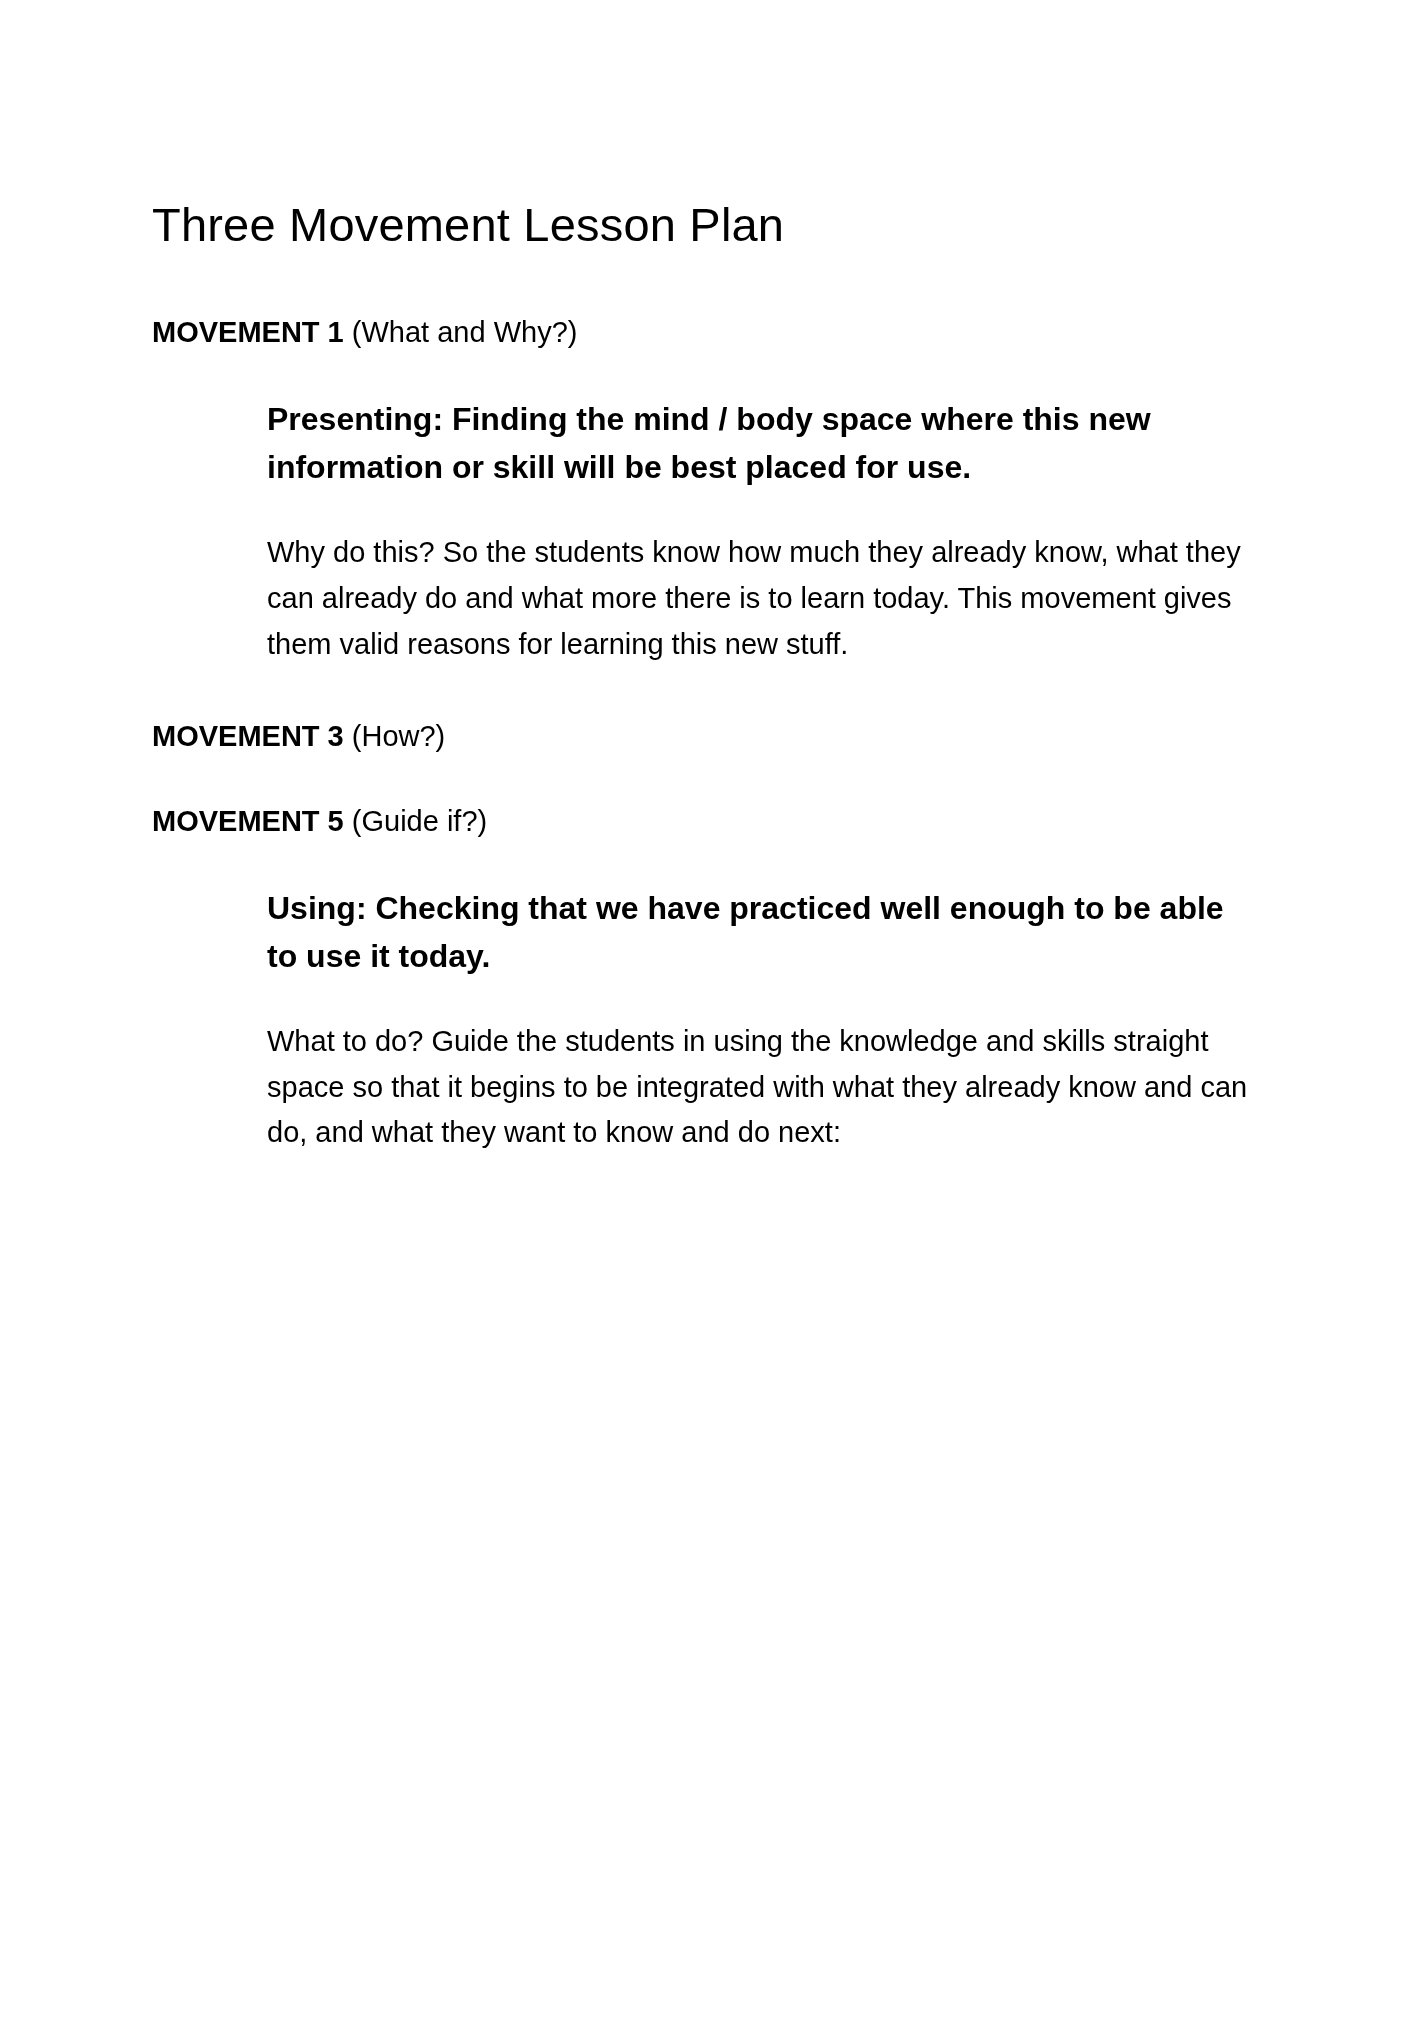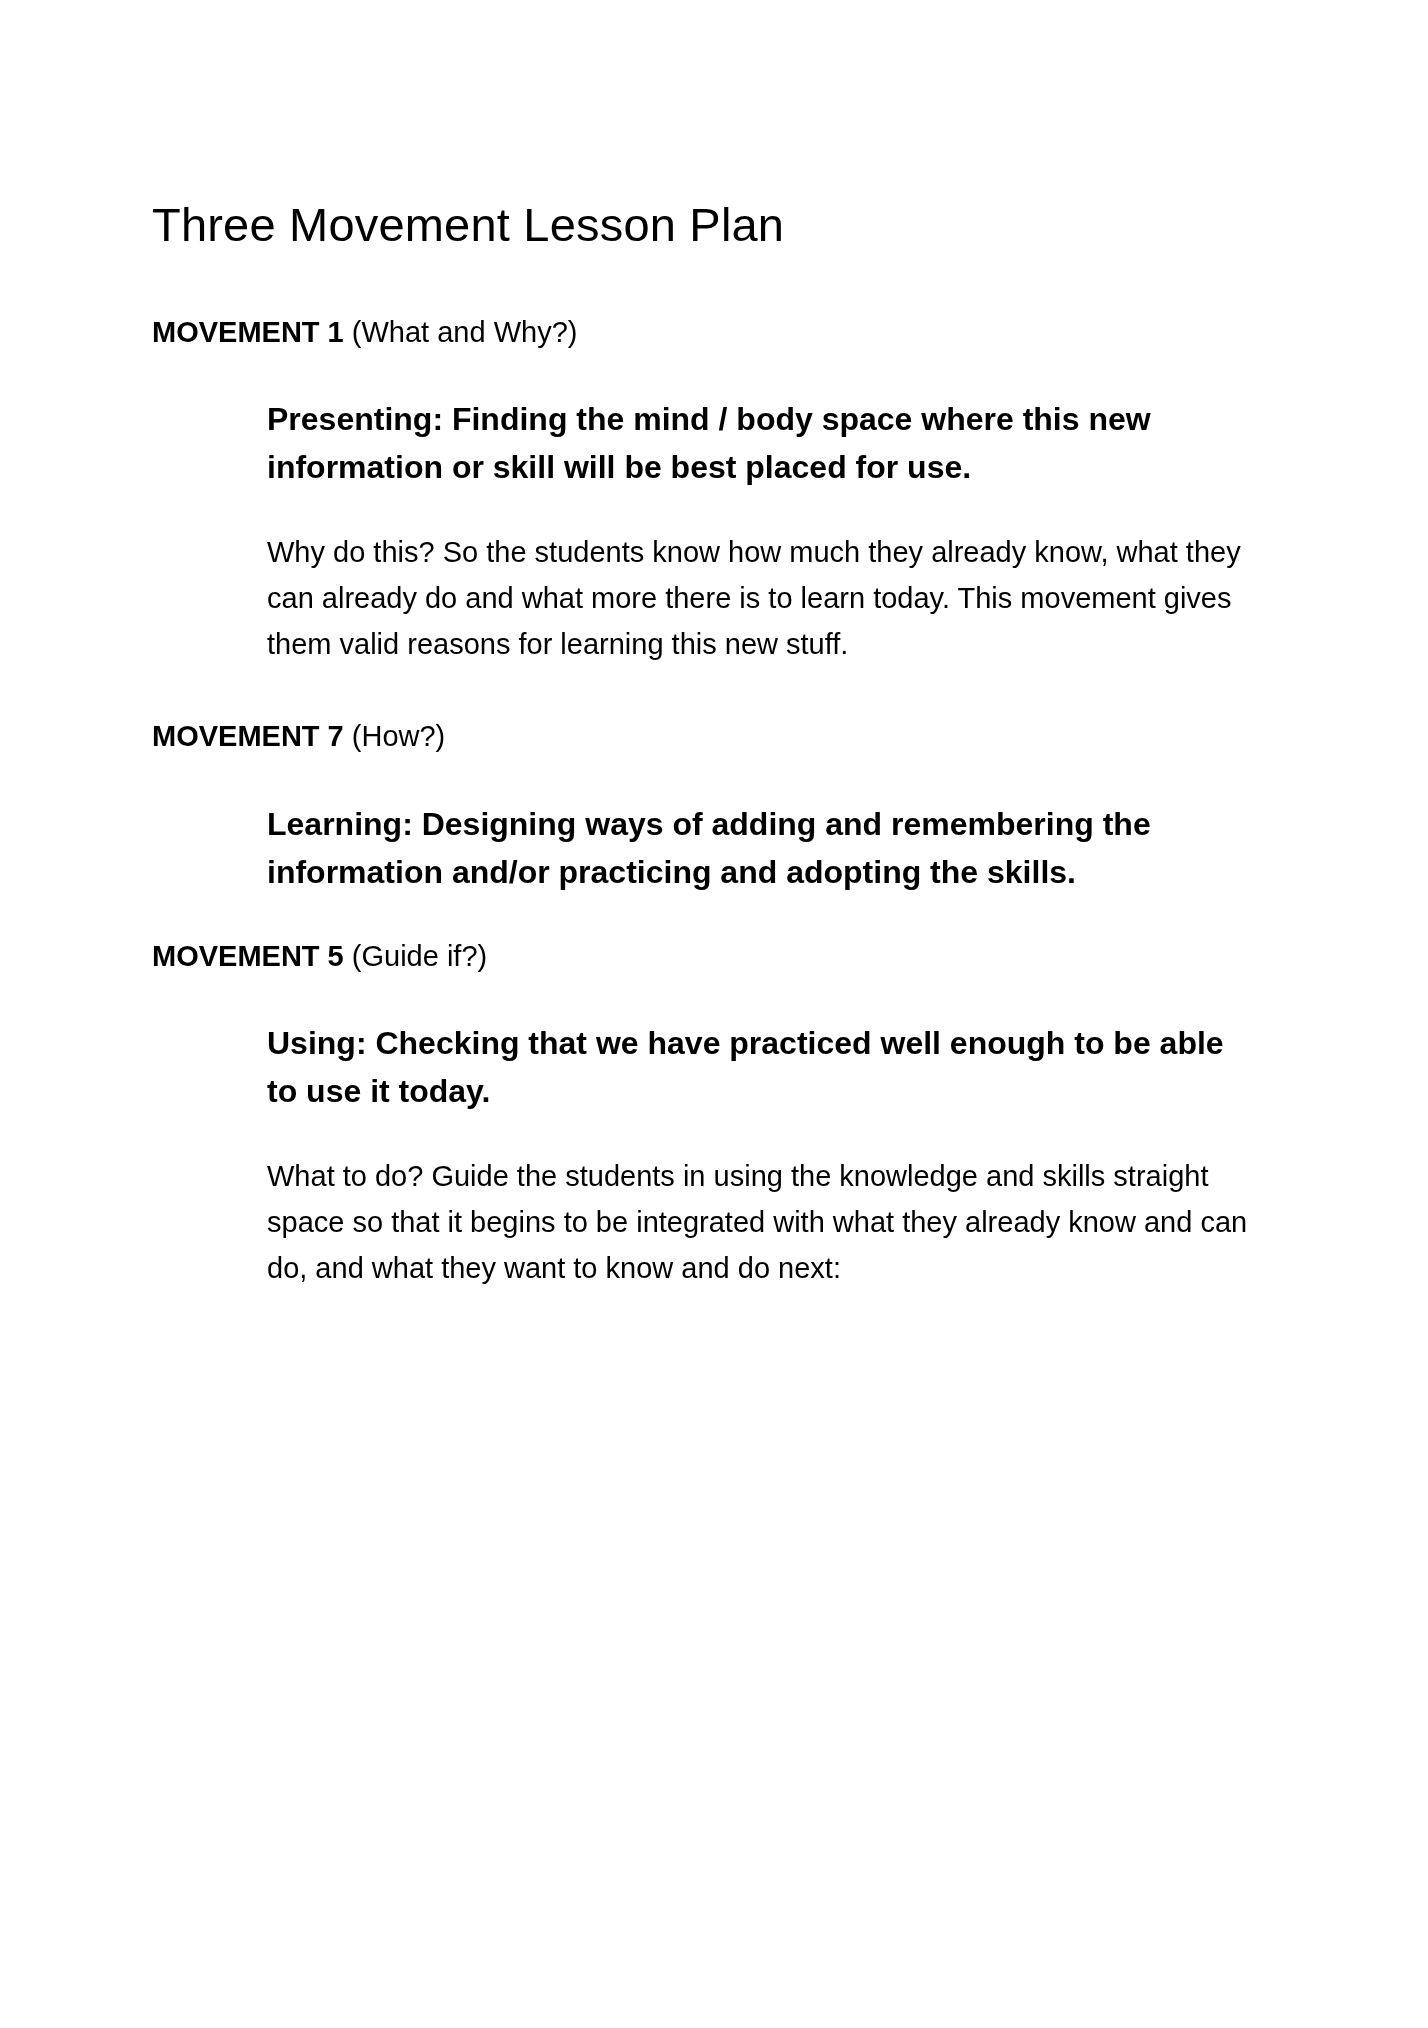--- a/index.html
+++ b/index.html
@@ -85,25 +85,24 @@
         <span class="qualifier">(What and Why?)</span>
       </p>
       <div class="indent-block">
         <p class="sub-bold w1">Presenting: Finding the mind / body space where this new information or skill will be best placed for use.</p>
         <p class="body-text w2">Why do this? So the students know how much they already know, what they can already do and what more there is to learn today. This movement gives them valid reasons for learning this new stuff.</p>
       </div>
     </div>
 
     <div class="sect">
       <p class="movement-heading">
-        <span class="label">MOVEMENT 7</span>
+        <span class="label">MOVEMENT 3</span>
         <span class="qualifier">(How?)</span>
       </p>
       <div class="indent-block">
-        <p class="sub-bold w3">Learning: Designing ways of adding and remembering the information and/or practicing and adopting the skills.</p>
       </div>
     </div>
 
     <div class="sect">
       <p class="movement-heading">
         <span class="label">MOVEMENT 5</span>
         <span class="qualifier">(Guide if?)</span>
       </p>
       <div class="indent-block">
         <p class="sub-bold w1">Using: Checking that we have practiced well enough to be able to use it today.</p>

